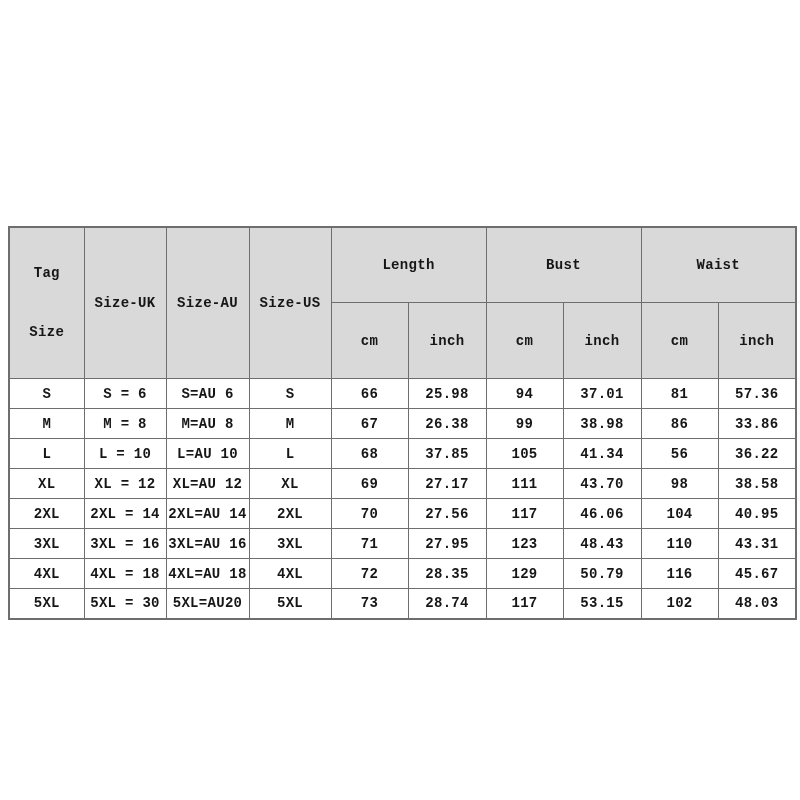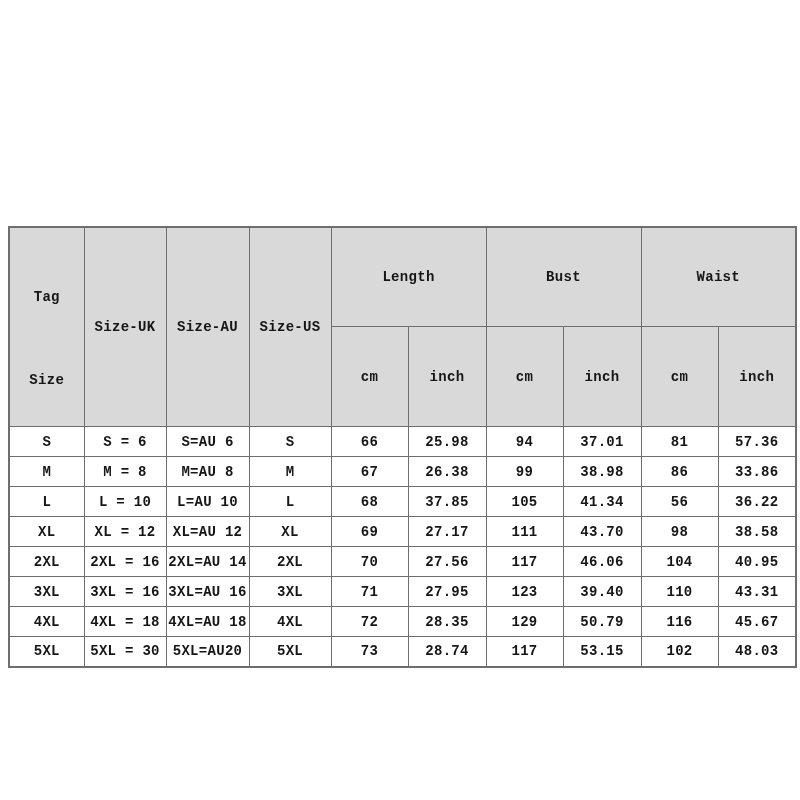--- a/index.html
+++ b/index.html
@@ -36,21 +36,20 @@
   }
   .size-chart thead th {
     background: var(--header_bg, #d9d9d9);
   }
   .size-chart td {
     background: #ffffff;
   }
   .tag-cell span {
     display: block;
     line-height: 27px;
-    margin-top: 24px;
   }
 </style>
 </head>
 <body>
 
 <div class="table-wrap">
   <table class="size-chart">
     <colgroup>
       <col style="width:75px">
       <col style="width:82px">
@@ -129,39 +128,39 @@
           <td>XL</td>
           <td>69</td>
           <td>27.17</td>
           <td>111</td>
           <td>43.70</td>
           <td>98</td>
           <td>38.58</td>
         </tr>
         <tr>
           <td>2XL</td>
-          <td>2XL = 16</td>
+          <td>2XL = 14</td>
           <td>2XL=AU 14</td>
           <td>2XL</td>
           <td>70</td>
           <td>27.56</td>
           <td>117</td>
           <td>46.06</td>
           <td>104</td>
           <td>40.95</td>
         </tr>
         <tr>
           <td>3XL</td>
           <td>3XL = 16</td>
           <td>3XL=AU 16</td>
           <td>3XL</td>
           <td>71</td>
           <td>27.95</td>
           <td>123</td>
-          <td>39.40</td>
+          <td>48.43</td>
           <td>110</td>
           <td>43.31</td>
         </tr>
         <tr>
           <td>4XL</td>
           <td>4XL = 18</td>
           <td>4XL=AU 18</td>
           <td>4XL</td>
           <td>72</td>
           <td>28.35</td>

